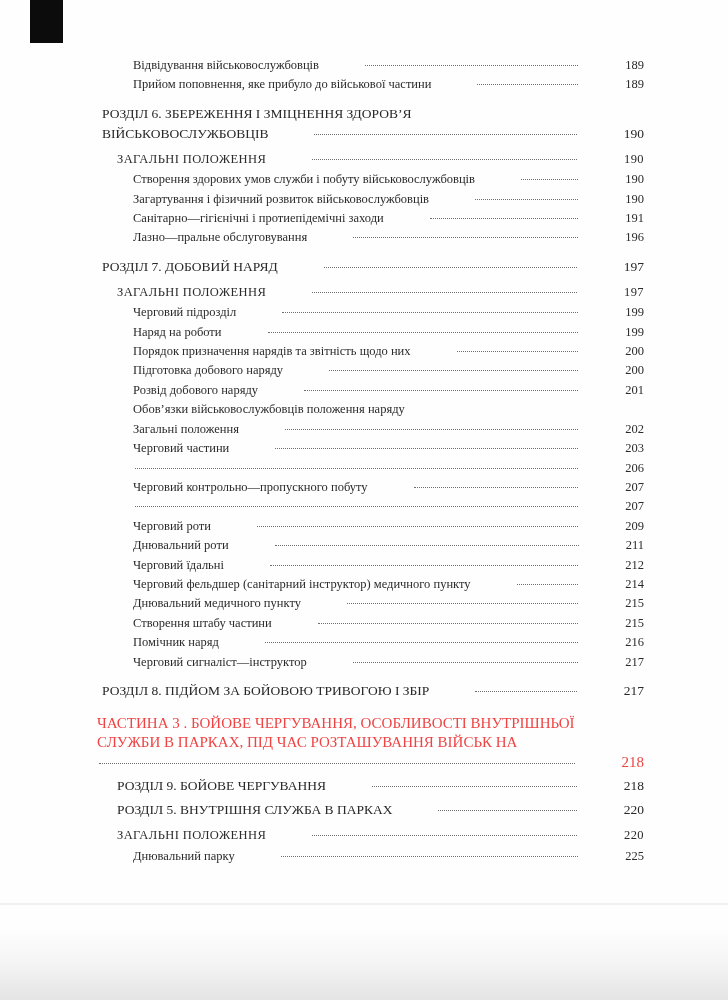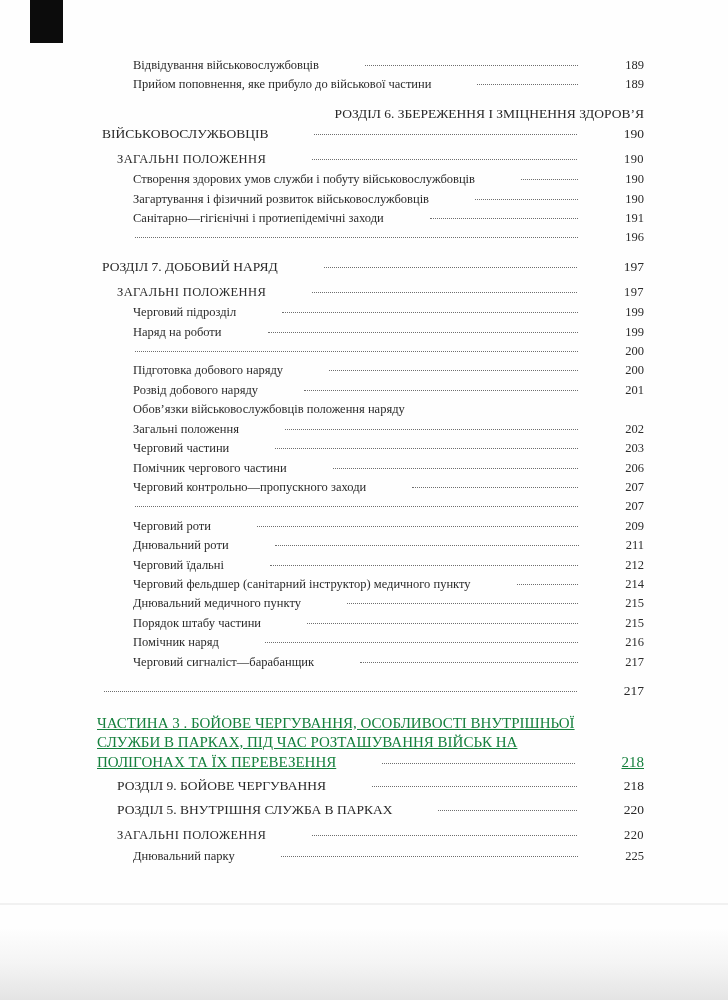--- a/index.html
+++ b/index.html
@@ -77,24 +77,23 @@
     padding-left: 20px;
     margin-top: 4px;
     margin-bottom: 2px;
   }
   .lvl-part {
     font-size: 15px;
     line-height: 19.5px;
     padding-left: 0;
     margin-top: 13px;
     margin-bottom: 2px;
-    color: #15803d;
-    text-decoration: underline;
-  }
-  .lvl-chapter, .lvl-chapter-sub { color: #282828; text-align: right; }
+    color: #ef4444;
+  }
+  .lvl-chapter, .lvl-chapter-sub { color: #282828; }
 
   .edge-line {
     position: absolute;
     left: 0;
     right: 0;
     top: 903px;
     height: 2px;
     background: rgba(70, 70, 70, 0.07);
   }
   .bottom-shadow {
@@ -160,20 +159,21 @@
       </div>
       <div class="entry lvl-item">
         <div class="row">
           <span class="label">Санітарно—гігієнічні і протиепідемічні заходи</span>
           <span class="leader"></span>
           <span class="pagenum">191</span>
         </div>
       </div>
       <div class="entry lvl-item">
         <div class="row">
+          <span class="label">Лазно—пральне обслуговування</span>
           <span class="leader"></span>
           <span class="pagenum">196</span>
         </div>
       </div>
       <div class="entry lvl-chapter">
         <div class="row">
           <span class="label">РОЗДІЛ 7. ДОБОВИЙ НАРЯД</span>
           <span class="leader"></span>
           <span class="pagenum">197</span>
         </div>
@@ -194,20 +194,21 @@
       </div>
       <div class="entry lvl-item">
         <div class="row">
           <span class="label">Наряд на роботи</span>
           <span class="leader"></span>
           <span class="pagenum">199</span>
         </div>
       </div>
       <div class="entry lvl-item">
         <div class="row">
+          <span class="label">Порядок призначення нарядів та звітність щодо них</span>
           <span class="leader"></span>
           <span class="pagenum">200</span>
         </div>
       </div>
       <div class="entry lvl-item">
         <div class="row">
           <span class="label">Підготовка добового наряду</span>
           <span class="leader"></span>
           <span class="pagenum">200</span>
         </div>
@@ -229,28 +230,27 @@
       </div>
       <div class="entry lvl-item">
         <div class="row">
           <span class="label">Черговий частини</span>
           <span class="leader"></span>
           <span class="pagenum">203</span>
         </div>
       </div>
       <div class="entry lvl-item">
         <div class="row">
-          <span class="label">Помічник чергового частини</span>
           <span class="leader"></span>
           <span class="pagenum">206</span>
         </div>
       </div>
       <div class="entry lvl-item">
         <div class="row">
-          <span class="label">Черговий контрольно—пропускного заходи</span>
+          <span class="label">Черговий контрольно—пропускного побуту</span>
           <span class="leader"></span>
           <span class="pagenum">207</span>
         </div>
       </div>
       <div class="entry lvl-item">
         <div class="row">
           <span class="leader"></span>
           <span class="pagenum">207</span>
         </div>
       </div>
@@ -284,50 +284,50 @@
       </div>
       <div class="entry lvl-item">
         <div class="row">
           <span class="label">Днювальний медичного пункту</span>
           <span class="leader"></span>
           <span class="pagenum">215</span>
         </div>
       </div>
       <div class="entry lvl-item">
         <div class="row">
-          <span class="label">Порядок штабу частини</span>
+          <span class="label">Створення штабу частини</span>
           <span class="leader"></span>
           <span class="pagenum">215</span>
         </div>
       </div>
       <div class="entry lvl-item">
         <div class="row">
           <span class="label">Помічник наряд</span>
           <span class="leader"></span>
           <span class="pagenum">216</span>
         </div>
       </div>
       <div class="entry lvl-item">
         <div class="row">
-          <span class="label">Черговий сигналіст—барабанщик</span>
+          <span class="label">Черговий сигналіст—інструктор</span>
           <span class="leader"></span>
           <span class="pagenum">217</span>
         </div>
       </div>
       <div class="entry lvl-chapter">
         <div class="row">
+          <span class="label">РОЗДІЛ 8. ПІДЙОМ ЗА БОЙОВОЮ ТРИВОГОЮ І ЗБІР</span>
           <span class="leader"></span>
           <span class="pagenum">217</span>
         </div>
       </div>
       <div class="entry lvl-part">
         <div class="pre-line">ЧАСТИНА 3 . БОЙОВЕ ЧЕРГУВАННЯ, ОСОБЛИВОСТІ ВНУТРІШНЬОЇ</div>
         <div class="pre-line">СЛУЖБИ В ПАРКАХ, ПІД ЧАС РОЗТАШУВАННЯ ВІЙСЬК НА</div>
         <div class="row">
-          <span class="label">ПОЛІГОНАХ ТА ЇХ ПЕРЕВЕЗЕННЯ</span>
           <span class="leader"></span>
           <span class="pagenum">218</span>
         </div>
       </div>
       <div class="entry lvl-chapter-sub">
         <div class="row">
           <span class="label">РОЗДІЛ 9. БОЙОВЕ ЧЕРГУВАННЯ</span>
           <span class="leader"></span>
           <span class="pagenum">218</span>
         </div>

